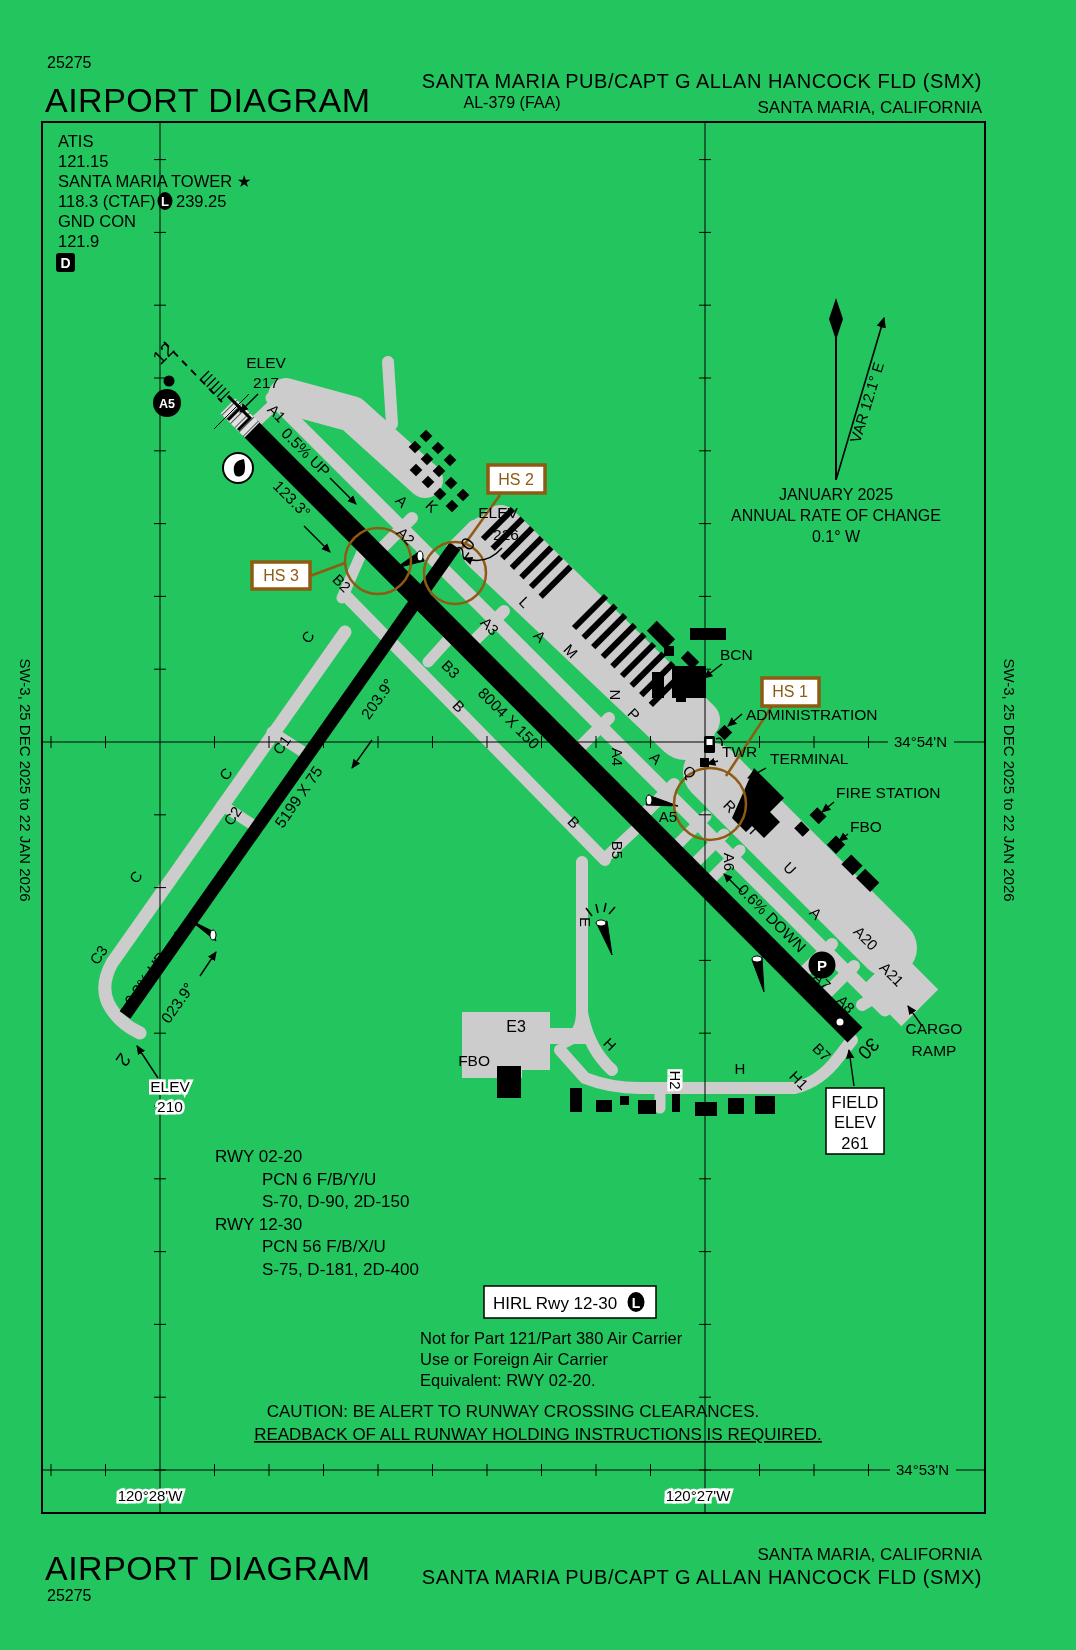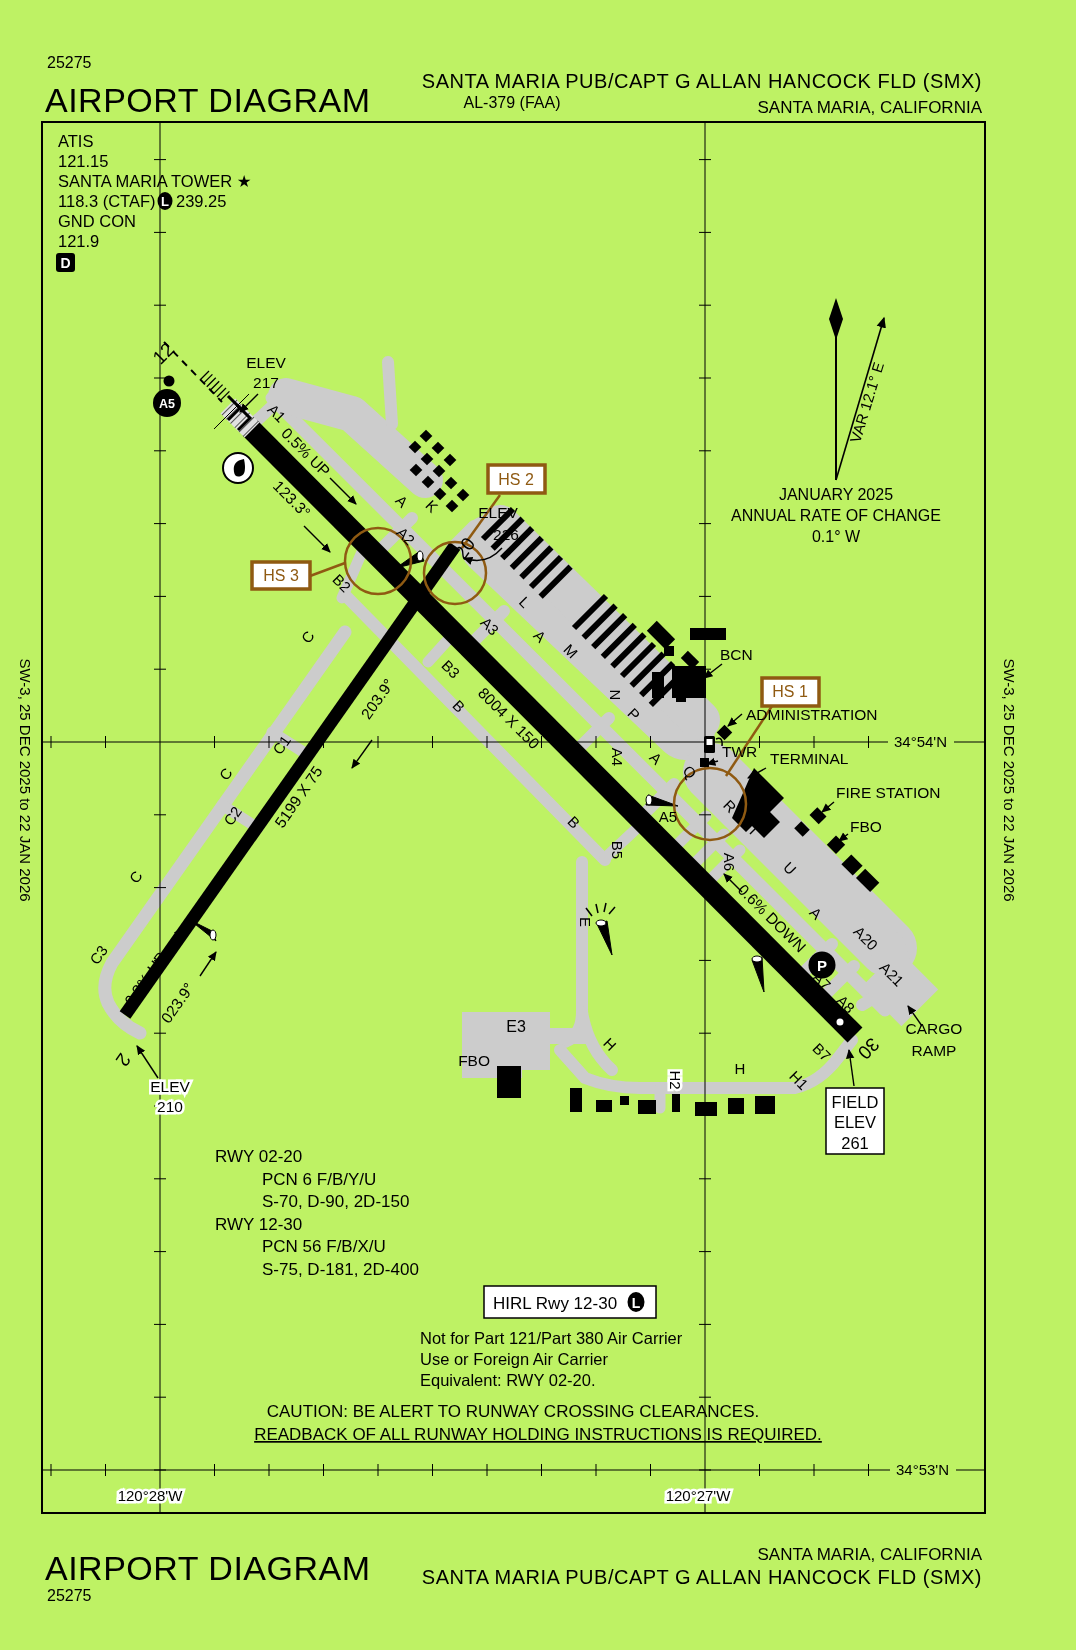--- a/index.html
+++ b/index.html
@@ -1,16 +1,16 @@
 <!DOCTYPE html>
 <html><head>
 <meta charset="utf-8">
 <style>
   html,body{margin:0;padding:0;background:#ffffff;}
-  #page{position:relative;width:1076px;height:1650px;background:#bef264;overflow:hidden;}
+  #page{position:relative;width:1076px;height:1650px;background:#22c55e;overflow:hidden;}
   svg{position:absolute;left:0;top:0;}
   text{font-family:"Liberation Sans","DejaVu Sans",sans-serif;fill:#000;}
   .dl{paint-order:stroke;stroke:#fff;stroke-width:0;}
   .halo{stroke:#fff;stroke-width:5;}
   .hs{fill:#8f5a12;}
   .wt{fill:#fff;font-weight:bold;}
   .ul{text-decoration:underline;}
   .thin{stroke:#000;stroke-width:1;}
 </style>
 </head>

